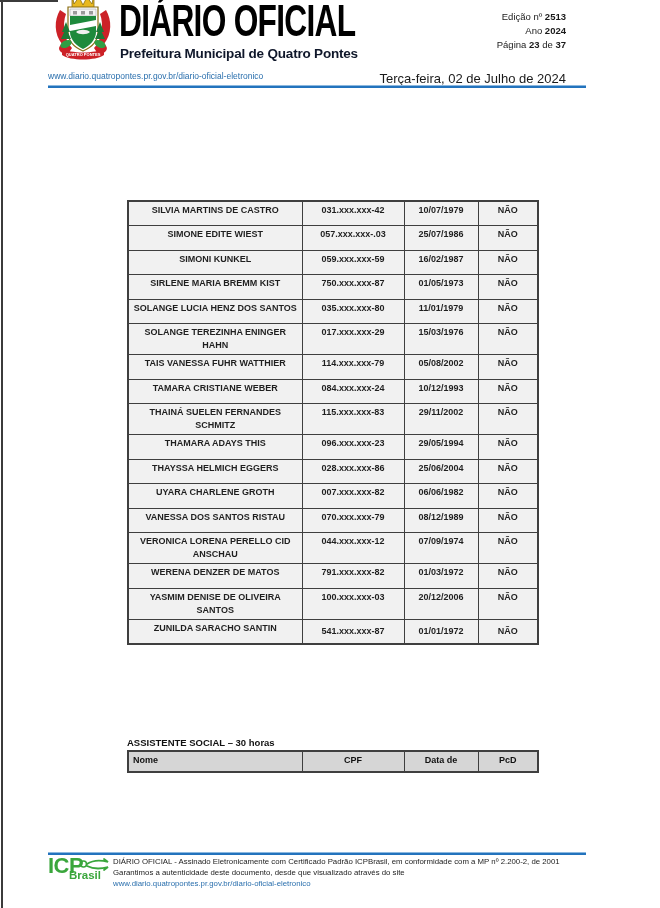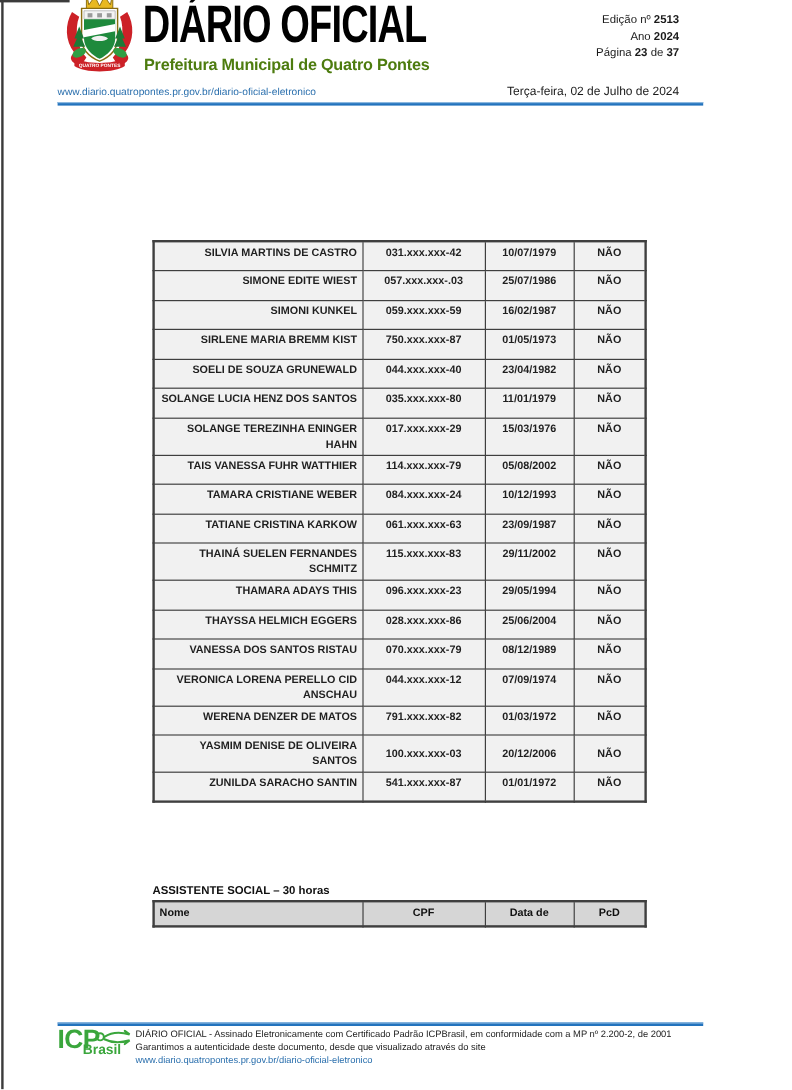--- a/index.html
+++ b/index.html
@@ -14,51 +14,51 @@
 
   
   .coat { position:absolute; left:46px; top:-8px; width:74px; height:74px; }
   .gazette-title {
     position:absolute; left:119px; top:-2px; font-size:44px; font-weight:bold;
     letter-spacing:-1px; line-height:1.04; color:#000;
     transform:scaleX(0.72); transform-origin:left top; white-space:nowrap;
   }
   .gazette-subtitle {
     position:absolute; left:120px; top:46px; font-size:13.5px; font-weight:bold;
-    letter-spacing:-0.2px; color:#4d7c0f; white-space:nowrap;
+    letter-spacing:-0.2px; color:#0f172a; white-space:nowrap;
   }
   .edition-block {
     position:absolute; right:20px; top:10px; text-align:right;
     font-size:9.5px; line-height:1.45; color:#1a1a1a; white-space:nowrap;
   }
   .b { font-weight:bold; }
   .url-line {
     position:absolute; left:48px; top:71px; font-size:8.5px; color:#2a6fad;
     text-decoration:none; white-space:nowrap;
   }
   .date-line {
-    position:absolute; right:20px; top:71px; font-size:10px; color:#1a1a1a; white-space:nowrap;
+    position:absolute; right:20px; top:71px; font-size:13px; color:#1a1a1a; white-space:nowrap;
   }
   .rule { position:absolute; height:3px; background:#2373bd; border-top:1px solid #8cb8df; }
   .rule-header { left:48px; top:85px; width:592px; }
   .rule-footer { left:48px; top:852px; width:562px; }
 
   
   table.cand {
     position:absolute; left:127px; top:200px; width:410px;
     border-collapse:collapse; table-layout:fixed;
     font-size:9px; font-weight:bold; color:#1f1f1f;
   }
   table.cand td {
     border:1px solid #3f3f3f; background:#f1f1f1;
     height:24.5px; vertical-align:top; padding:2px 4px;
     overflow:hidden; line-height:1.45;
   }
   table.cand { border:2px solid #3f3f3f; }
-  td.name { text-align:right;margin-left:40px; }
+  td.name { text-align:center;margin-left:40px; }
   td.val  { text-align:center; }
   
   table.cand tr:nth-child(17) td.val { vertical-align:middle; }
 
   
   .section-heading {
     position:absolute; left:127px; top:737px; font-size:9.5px; font-weight:bold;
     color:#111; white-space:nowrap;
   }
   table.head2 {
@@ -159,26 +159,20 @@
           <td class="val">16/02/1987</td>
           <td class="val">NÃO</td>
         </tr>
         <tr>
           <td class="name">SIRLENE MARIA BREMM KIST</td>
           <td class="val">750.xxx.xxx-87</td>
           <td class="val">01/05/1973</td>
           <td class="val">NÃO</td>
         </tr>
         <tr>
-          <td class="name">SOELI DE SOUZA GRUNEWALD</td>
-          <td class="val">044.xxx.xxx-40</td>
-          <td class="val">23/04/1982</td>
-          <td class="val">NÃO</td>
-        </tr>
-        <tr>
           <td class="name">SOLANGE LUCIA HENZ DOS SANTOS</td>
           <td class="val">035.xxx.xxx-80</td>
           <td class="val">11/01/1979</td>
           <td class="val">NÃO</td>
         </tr>
         <tr>
           <td class="name">SOLANGE TEREZINHA ENINGER HAHN</td>
           <td class="val">017.xxx.xxx-29</td>
           <td class="val">15/03/1976</td>
           <td class="val">NÃO</td>
@@ -189,41 +183,41 @@
           <td class="val">05/08/2002</td>
           <td class="val">NÃO</td>
         </tr>
         <tr>
           <td class="name">TAMARA CRISTIANE WEBER</td>
           <td class="val">084.xxx.xxx-24</td>
           <td class="val">10/12/1993</td>
           <td class="val">NÃO</td>
         </tr>
         <tr>
-          <td class="name">TATIANE CRISTINA KARKOW</td>
-          <td class="val">061.xxx.xxx-63</td>
-          <td class="val">23/09/1987</td>
-          <td class="val">NÃO</td>
-        </tr>
-        <tr>
           <td class="name">THAINÁ SUELEN FERNANDES SCHMITZ</td>
           <td class="val">115.xxx.xxx-83</td>
           <td class="val">29/11/2002</td>
           <td class="val">NÃO</td>
         </tr>
         <tr>
           <td class="name">THAMARA ADAYS THIS</td>
           <td class="val">096.xxx.xxx-23</td>
           <td class="val">29/05/1994</td>
           <td class="val">NÃO</td>
         </tr>
         <tr>
           <td class="name">THAYSSA HELMICH EGGERS</td>
           <td class="val">028.xxx.xxx-86</td>
           <td class="val">25/06/2004</td>
+          <td class="val">NÃO</td>
+        </tr>
+        <tr>
+          <td class="name">UYARA CHARLENE GROTH</td>
+          <td class="val">007.xxx.xxx-82</td>
+          <td class="val">06/06/1982</td>
           <td class="val">NÃO</td>
         </tr>
         <tr>
           <td class="name">VANESSA DOS SANTOS RISTAU</td>
           <td class="val">070.xxx.xxx-79</td>
           <td class="val">08/12/1989</td>
           <td class="val">NÃO</td>
         </tr>
         <tr>
           <td class="name">VERONICA LORENA PERELLO CID ANSCHAU</td>

